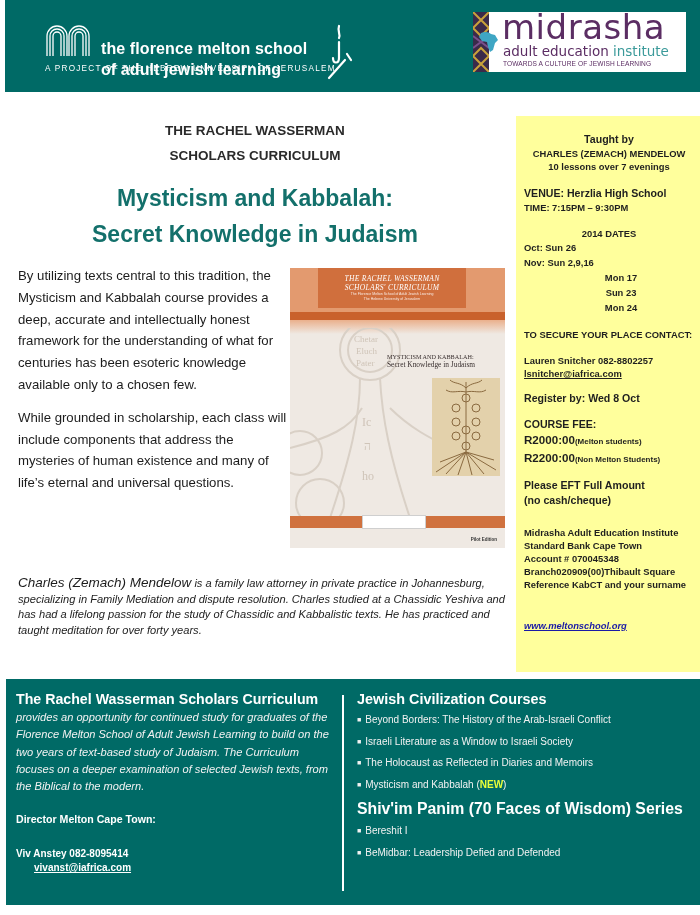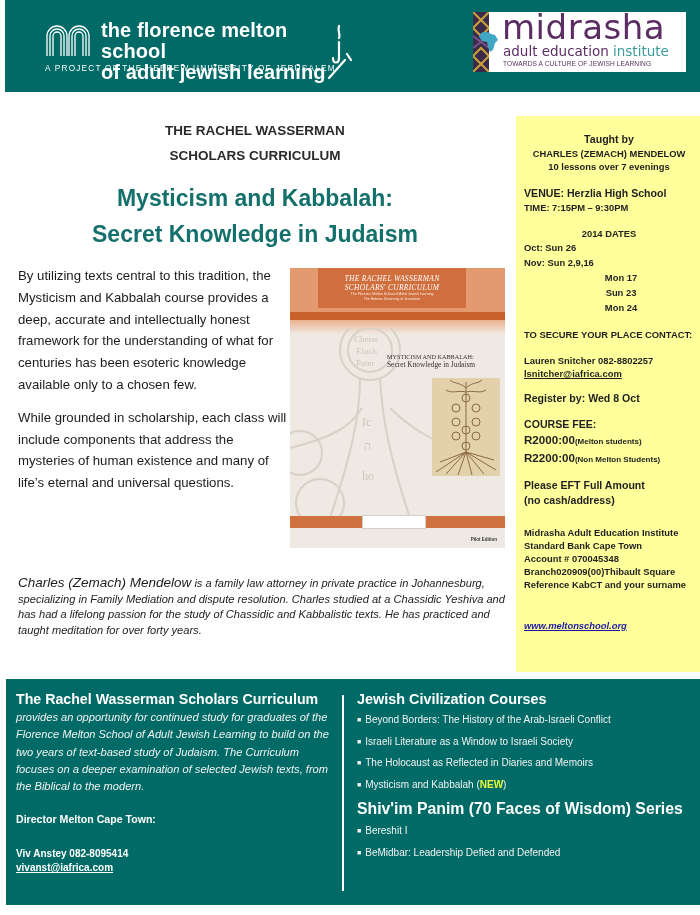--- a/index.html
+++ b/index.html
@@ -7,23 +7,23 @@
     body { position: relative; font-family: "Liberation Sans", sans-serif; color: #1a1a1a; }
 
     
     .header {
       position: absolute; left: 5px; top: 0; width: 695px; height: 92px;
       background: #006a66;
     }
     .melton-logo { position: absolute; left: 40px; top: 14px; width: 310px; height: 62px; }
     .melton-arches { position: absolute; left: 0; top: 8px; width: 46px; height: 34px; }
     .melton-name {
-      position: absolute; left: 56px; top: 6px; color: #ffffff;
+      position: absolute; left: 56px; top: 24px; color: #ffffff;
       font-family: "Liberation Sans", sans-serif; font-weight: bold;
-      font-size: 20px; line-height: 21px; letter-spacing: 0.1px;
+      font-size: 16px; line-height: 21px; letter-spacing: 0.1px;
     }
     .melton-sub {
       position: absolute; left: 0; top: 50px; color: #ffffff;
       font-size: 8.2px; letter-spacing: 1.25px; white-space: nowrap;
     }
     .melton-mark { position: absolute; left: 280px; top: 10px; width: 28px; height: 56px; }
 
     .midrasha-logo {
       position: absolute; left: 468px; top: 12px; width: 213px; height: 60px;
       background: #ffffff; overflow: hidden; padding-left: 36px;
@@ -108,21 +108,21 @@
     
     .bottom {
       position: absolute; left: 6px; top: 679px; width: 694px; height: 226px;
       background: #006a66; color: #ffffff;
     }
     .bottom-left { position: absolute; left: 10px; top: 10px; width: 320px; }
     .bl-title { font-weight: bold; font-size: 14.2px; line-height: 20px; }
     .bl-desc { font-style: italic; font-size: 11.1px; line-height: 17.3px; color: #f2f2f2; }
     .bl-director { font-weight: bold; font-size: 10.6px; margin-top: 18px; }
     .bl-contact { font-weight: bold; font-size: 10px; line-height: 14px; margin-top: 22px; }
-    .bl-email { text-decoration: underline; }
+    .bl-email { text-decoration: underline; margin-left: 18px; }
     .divider { position: absolute; left: 336px; top: 16px; width: 2px; height: 196px; background: #ffffff; }
     .bottom-right { position: absolute; left: 351px; top: 10px; width: 340px; }
     .br-h { font-weight: bold; font-size: 14.4px; line-height: 20px; }
     .br-h2 { font-weight: bold; font-size: 15.8px; line-height: 22px; margin-top: 2px; }
     .br-item { font-size: 10px; line-height: 21.7px; white-space: nowrap; color: #f2f2f2; }
     .br-item .bullet { font-size: 7px; margin-right: 4px; vertical-align: 1px; }
     .br-item .new { color: #e9ff3a; font-weight: bold; }
   </style>
 </head>
 <body>
@@ -265,21 +265,21 @@
   <div>Lauren Snitcher 082-8802257</div>
   <a class="link" style="color:inherit;display:block">lsnitcher@iafrica.com</a>
   <div class="gap" style="height:11px"></div>
   <div class="lg">Register by: Wed 8 Oct</div>
   <div class="gap" style="height:11px"></div>
   <div class="lg">COURSE FEE:</div>
   <div class="fee"><span>R2000:00</span><small>(Melton students)</small></div>
   <div class="fee"><span>R2200:00</span><small>(Non Melton Students)</small></div>
   <div class="gap" style="height:11px"></div>
   <div class="lg">Please EFT Full Amount</div>
-  <div class="lg">(no cash/address)</div>
+  <div class="lg">(no cash/cheque)</div>
   <div class="gap" style="height:18px"></div>
   <div>Midrasha Adult Education Institute</div>
   <div>Standard Bank Cape Town</div>
   <div>Account # 070045348</div>
   <div>Branch020909(00)Thibault Square</div>
   <div>Reference KabCT and your surname</div>
   <div class="gap" style="height:28px"></div>
   <a class="url" style="display:block">www.meltonschool.org</a>
 </div>
 

